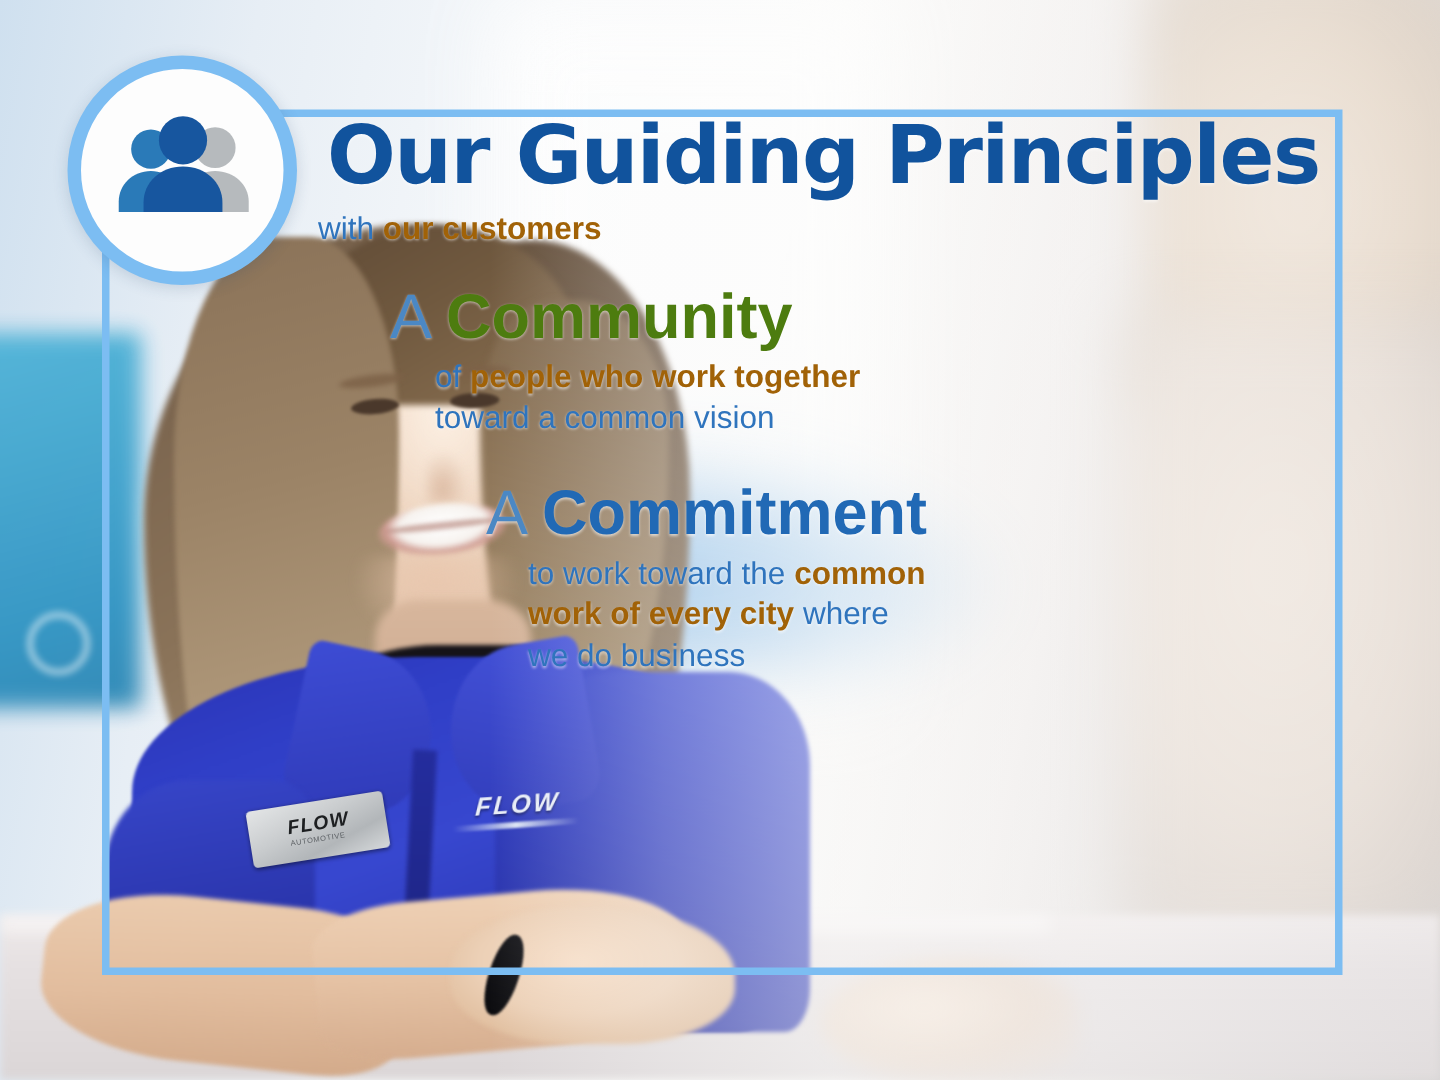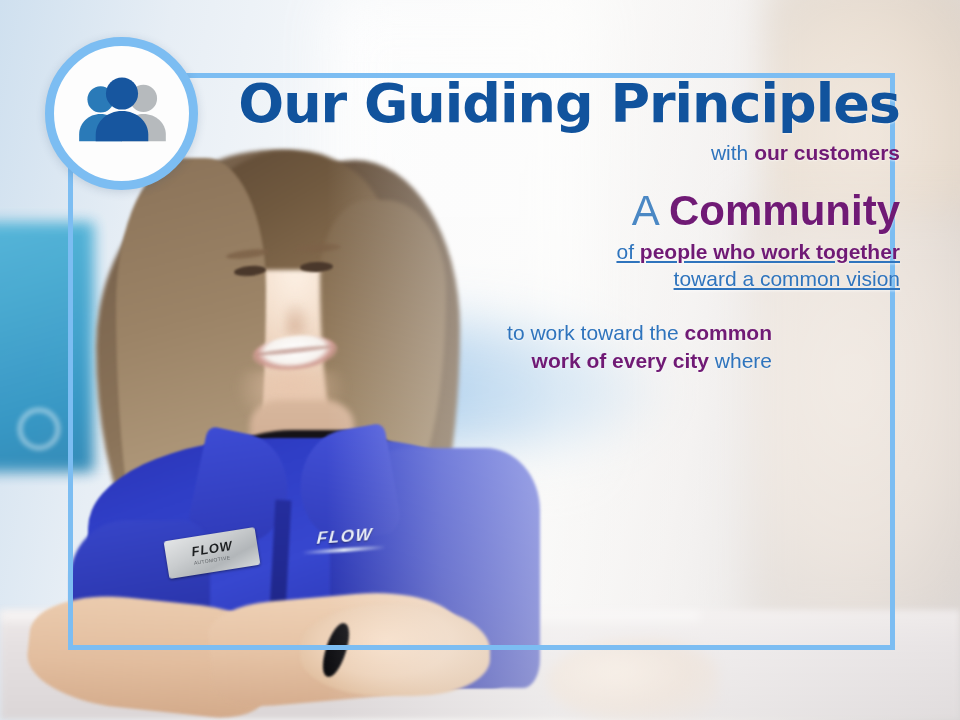--- a/index.html
+++ b/index.html
@@ -272,21 +272,21 @@
     background:#fdfdfd;
     border:9px solid #7cbdf2;
     box-shadow:0 2px 10px rgba(40,70,110,.18);
     display:flex; align-items:center; justify-content:center;
   }
   .badge-circle svg{ width:98px; height:74px; display:block; }
 
   
   .content{
     position:absolute; left:200px; top:76px; width:700px; height:560px;
-    text-align:right;
+    text-align:left;
   }
   .title{
     font-family:"DejaVu Sans", sans-serif;
     font-weight:700;
     font-size:54px;
     line-height:1.05;
     letter-spacing:-1px;
     color:#11539d;
     margin-left:18px;
     text-shadow:0 1px 2px rgba(255,255,255,.55);
@@ -304,21 +304,21 @@
   .p-head .word{ font-weight:700; color:#2169b5; }
 
   .p-sub{
     font-size:21px;
     line-height:1.32;
     color:#2f74bd;
     font-weight:400;
     margin-top:4px;
     text-shadow:0 1px 2px rgba(255,255,255,.6);
   }
-  .p-sub b{ font-weight:700; color:#701a75; }
+  .p-sub b{ font-weight:700; color:#a16207; }
 
   
   .block-1{ margin-top:6px;  margin-left:-10px; }
   .block-1 .p-sub{ margin-left:22px; }
   .block-2{ margin-top:22px; margin-left:60px; }
   .block-2 .p-sub{ margin-left:30px; }
   .block-3{ margin-top:26px; margin-left:124px; }
   .block-3 .p-sub{ margin-left:28px; width:420px; }
 </style>
 </head>
@@ -400,23 +400,27 @@
 
     <div class="title" style="color: rgb(17, 83, 157);">Our Guiding Principles</div>
 
     <div class="principle block-1">
       <div class="p-sub" style="color: rgb(47, 116, 189);"><span>with </span><b>our customers</b></div>
     </div>
 
     <div class="principle block-2">
       <div class="p-head">
         <span class="art" style="color: rgb(75, 136, 196);">A</span>
-        <span class="word" style="color: #701a75;">Community</span>
+        <span class="word" style="color: #4d7c0f;">Community</span>
       </div>
-      <div class="p-sub" style="color: rgb(47, 116, 189); text-decoration: underline;"><span>of </span><b>people who work together</b><br><span>toward a common vision</span></div>
+      <div class="p-sub" style="color: rgb(47, 116, 189);"><span>of </span><b>people who work together</b><br><span>toward a common vision</span></div>
     </div>
 
     <div class="principle block-3">
-      <div class="p-sub" style="color: rgb(47, 116, 189);"><span>to work toward the </span><b>common</b><br><b>work of every city</b><span> where</span><br></div>
+      <div class="p-head">
+        <span class="art" style="color: rgb(75, 136, 196);">A</span>
+        <span class="word" style="color: rgb(33, 105, 181);">Commitment</span>
+      </div>
+      <div class="p-sub" style="color: rgb(47, 116, 189);"><span>to work toward the </span><b>common</b><br><b>work of every city</b><span> where</span><br><span>we do business</span></div>
     </div>
 
   </div>
 </div>
 
 </body></html>

